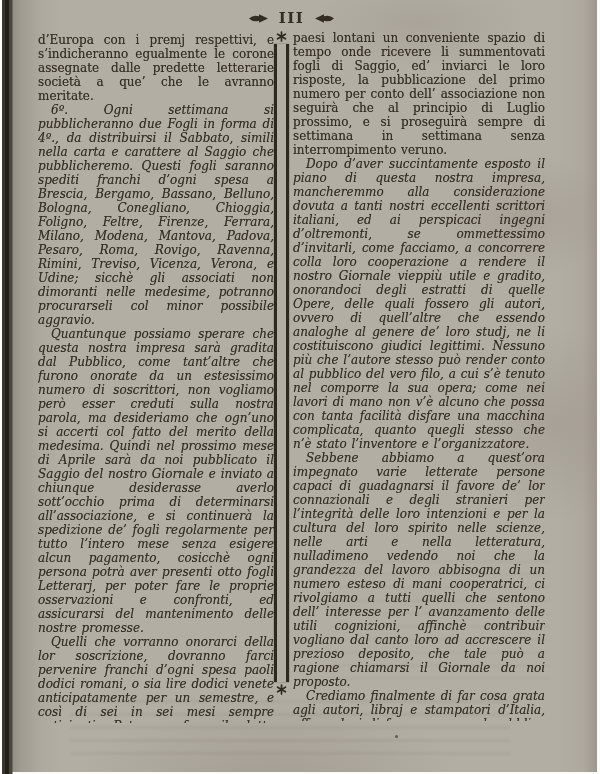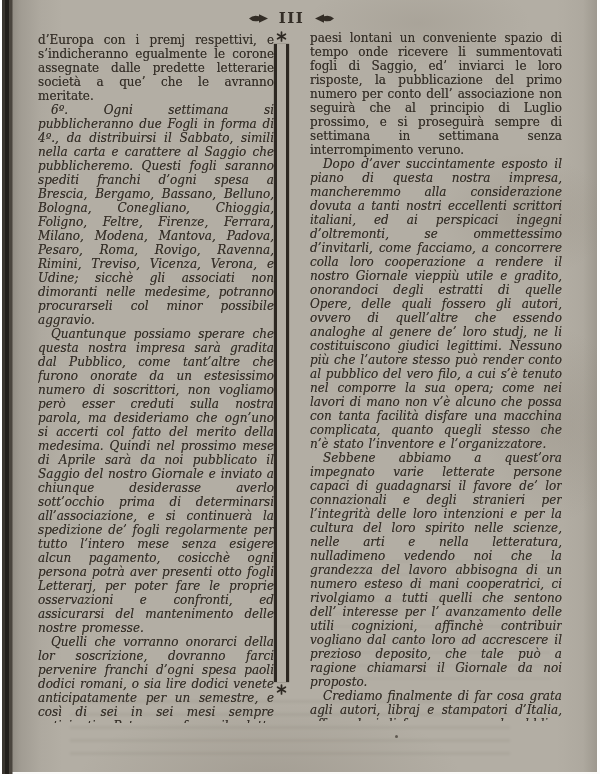--- a/index.html
+++ b/index.html
@@ -36,21 +36,21 @@
   
   .col{
     position:absolute;text-align:justify;color:#332d26;
     font-size:12px;line-height:14px;word-spacing:0.08em;
     text-shadow:0 0 0.6px rgba(51,45,38,0.55);
     max-height:690px;overflow:hidden;
   }
   .col p{margin:0;}
   .col p.indent{text-indent:13px;font-style:italic;}
   .col-left{left:38px;top:33px;width:236px;}
-  .col-right{left:293px;top:31px;width:252px;margin-left:17px;}
+  .col-right{left:293px;top:31px;width:252px;}
 
   
   .divider{
     position:absolute;left:275px;top:31px;height:664px;width:12px;
     display:flex;flex-direction:column;align-items:center;
   }
   .divider .rule{
     flex:1;width:9px;margin:2px 0;
     border-left:3px solid #2d2822;border-right:3px solid #2d2822;
     box-shadow:0 0 1px rgba(45,40,34,0.8);

